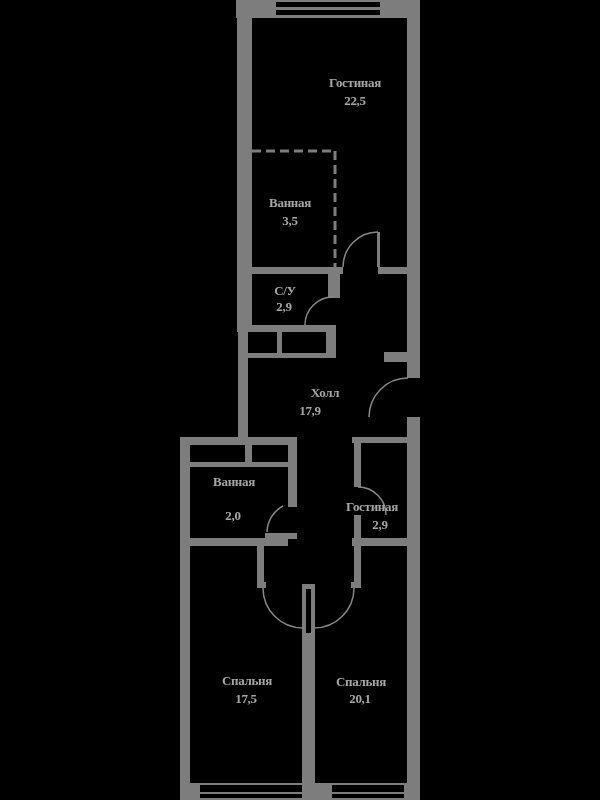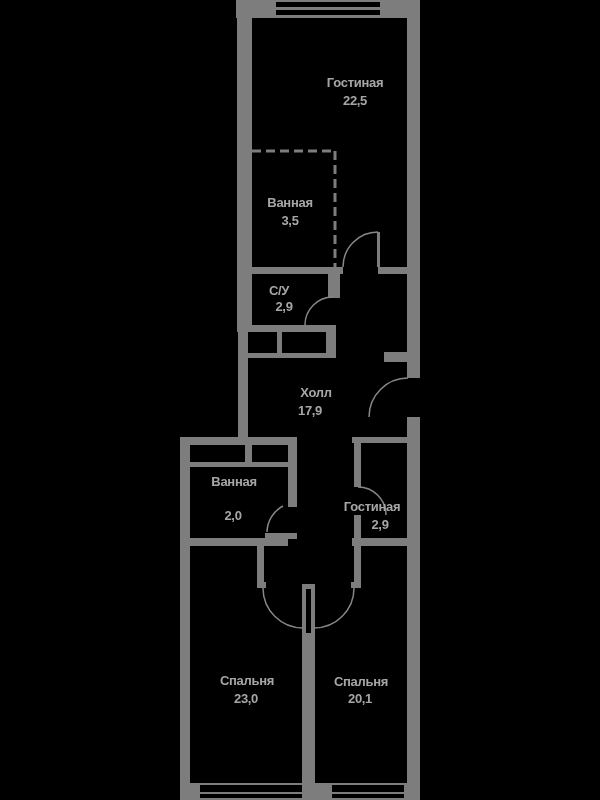--- a/index.html
+++ b/index.html
@@ -1,17 +1,17 @@
 <!DOCTYPE html>
 <html><head>
 <meta charset="utf-8">
 <style>
   html,body{margin:0;padding:0;background:#000;}
   .plan{position:relative;width:600px;height:800px;background:#000000;overflow:hidden;
-        font-family:Liberation Sans, sans-serif;}
+        font-family:Liberation Serif, serif;}
   .plan svg{position:absolute;left:0;top:0;}
   .lbl{position:absolute;transform:translate(-50%,-50%);white-space:nowrap;
        color:#a6a6a6;font-size:13px;font-weight:bold;letter-spacing:-0.3px;line-height:1;}
 </style>
 </head>
 <body>
 
 <div class="plan">
   <svg width="600" height="800" viewBox="0 0 600 800">
 
@@ -87,30 +87,30 @@
       <path d="M 335 151 V 268"></path>
     </g>
   </svg>
 
   <div class="lbl" style="left:355px;top:82px">Гостиная</div>
   <div class="lbl" style="left:355px;top:100px">22,5</div>
 
   <div class="lbl" style="left:290px;top:202px">Ванная</div>
   <div class="lbl" style="left:290px;top:220px">3,5</div>
 
-  <div class="lbl" style="left:279px;top:290px">С/У</div>
+  <div class="lbl" style="left:285px;top:290px">С/У</div>
   <div class="lbl" style="left:284px;top:306px">2,9</div>
 
-  <div class="lbl" style="left:316px;top:392px">Холл</div>
+  <div class="lbl" style="left:325px;top:392px">Холл</div>
   <div class="lbl" style="left:310px;top:410px">17,9</div>
 
   <div class="lbl" style="left:234px;top:481px">Ванная</div>
   <div class="lbl" style="left:233px;top:515px">2,0</div>
 
   <div class="lbl" style="left:372px;top:506px">Гостиная</div>
   <div class="lbl" style="left:380px;top:524px">2,9</div>
 
   <div class="lbl" style="left:247px;top:680px">Спальня</div>
-  <div class="lbl" style="left:246px;top:698px">23,0</div>
+  <div class="lbl" style="left:246px;top:698px">17,5</div>
 
   <div class="lbl" style="left:361px;top:681px">Спальня</div>
   <div class="lbl" style="left:360px;top:698px">20,1</div>
 </div>
 
 </body></html>

